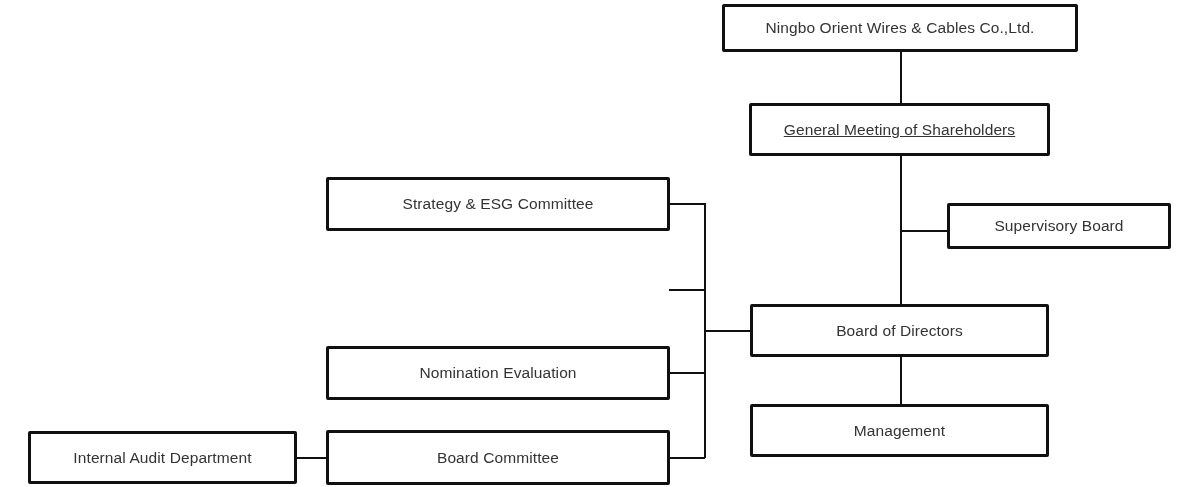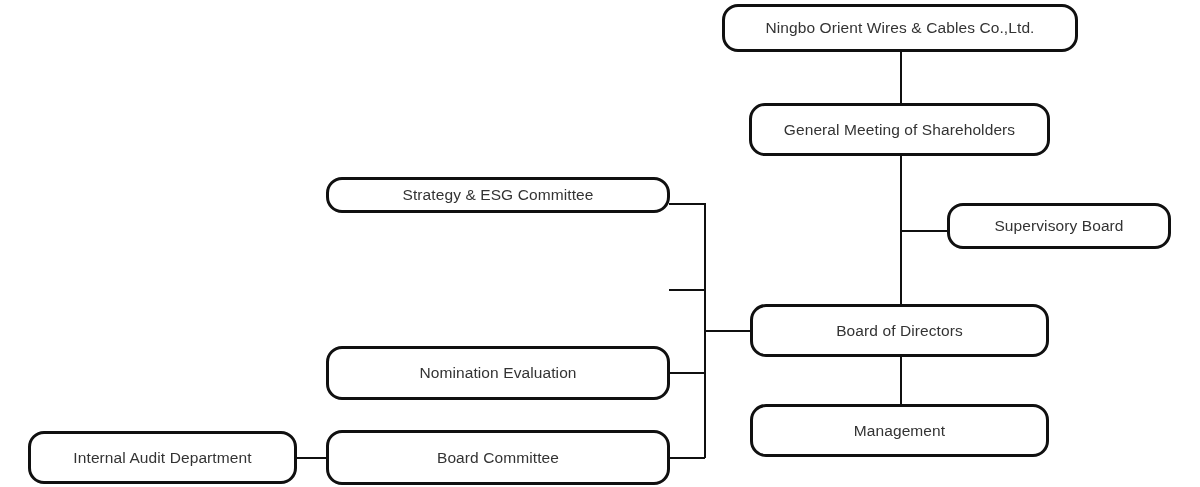--- a/index.html
+++ b/index.html
@@ -12,45 +12,45 @@
     position: relative;
     width: 1200px;
     height: 487px;
     background: #ffffff;
     overflow: hidden;
   }
   .node {
     position: absolute;
     box-sizing: border-box;
     border: 3px solid #101010;
-    border-radius: 16px;
+    border-radius: 2px;
     background: #ffffff;
     display: flex;
     align-items: center;
     justify-content: center;
     font-size: 15.5px;
     color: #333333;
     text-align: center;
     white-space: nowrap;
     letter-spacing: 0.1px;
   }
   .vline, .hline {
     position: absolute;
     background: #101010;
   }
   .vline { width: 1.5px; }
   .hline { height: 1.5px; }
 
   
   .n-company          { left: 722px; top: 4px;   width: 356px; height: 48px; }
-  .n-general-meeting  { left: 749px; top: 103px; width: 301px; height: 53px; }
+  .n-general-meeting  { left: 749px; top: 103px; width: 301px; height: 53px; text-decoration: underline; }
   .n-supervisory      { left: 947px; top: 203px; width: 224px; height: 46px; }
   .n-board            { left: 750px; top: 304px; width: 299px; height: 53px; }
   .n-management       { left: 750px; top: 404px; width: 299px; height: 53px; }
-  .n-strategy         { left: 326px; top: 177px; width: 344px; height: 36px; }
+  .n-strategy         { left: 326px; top: 177px; width: 344px; height: 54px; }
   .n-remuneration     { left: 326px; top: 263px; width: 344px; height: 54px; }
   .n-nomination       { left: 326px; top: 346px; width: 344px; height: 54px; }
   .n-audit            { left: 326px; top: 430px; width: 344px; height: 55px; }
   .n-internal-audit   { left: 28px;  top: 431px; width: 269px; height: 53px; }
 
   
   .l-company-gm       { left: 900px; top: 50px;  height: 54px; }
   .l-gm-board         { left: 900px; top: 155px; height: 150px; }
   .l-board-mgmt       { left: 900px; top: 356px; height: 49px; }
   .l-gm-supervisory   { left: 901px; top: 230px; width: 47px; }

